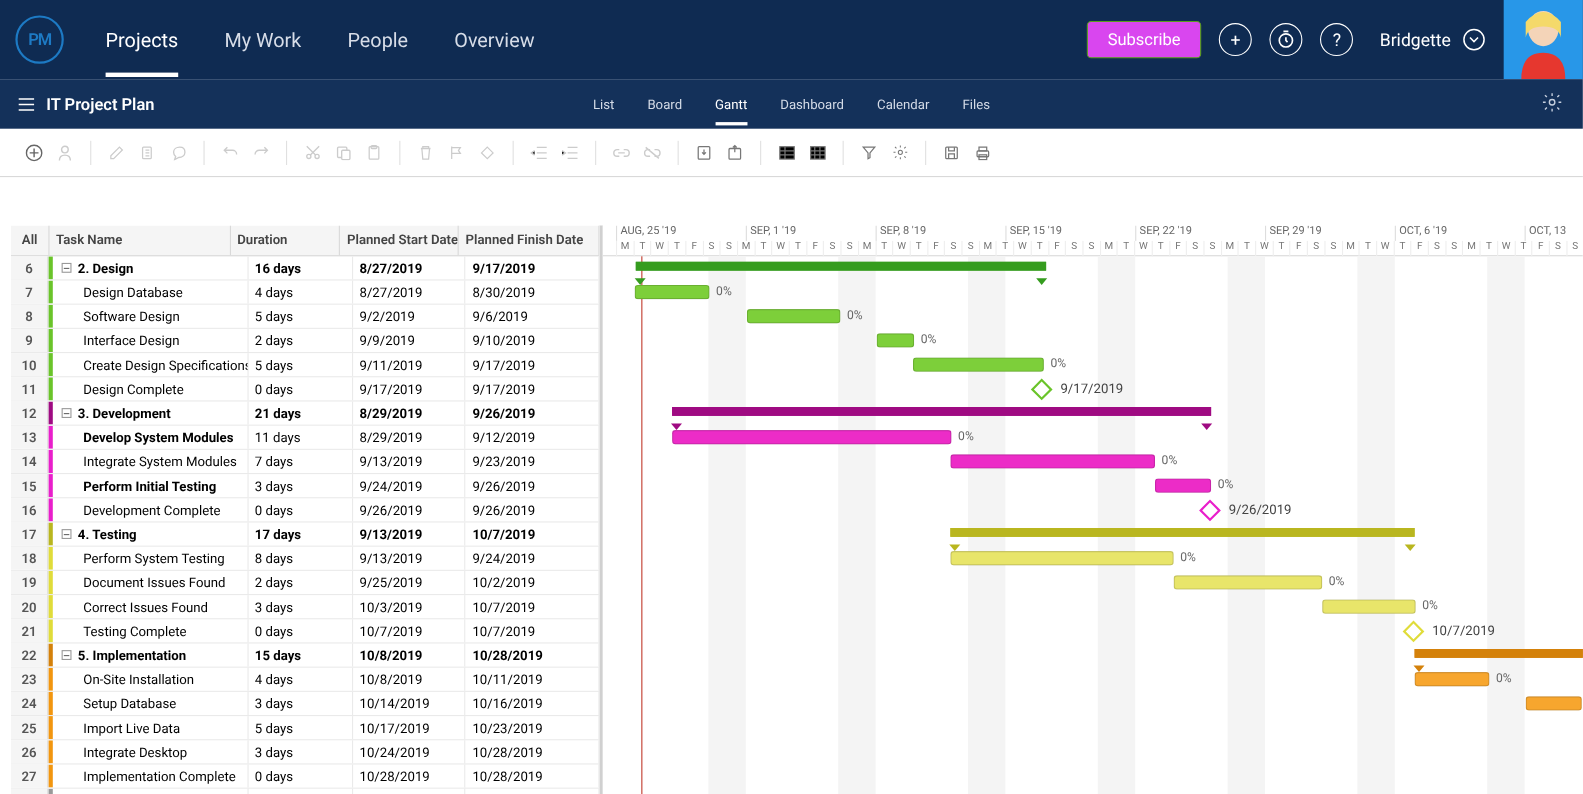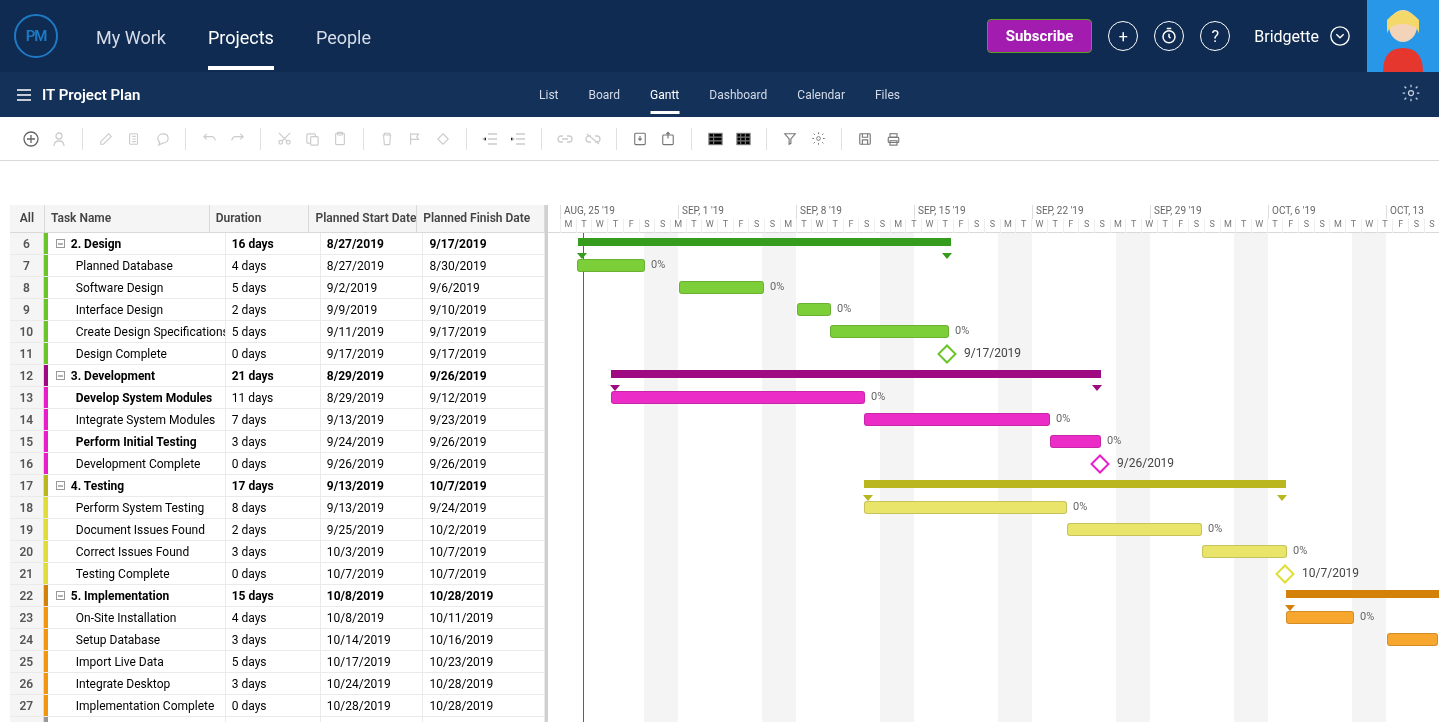--- a/index.html
+++ b/index.html
@@ -5,21 +5,21 @@
 * { margin:0; padding:0; box-sizing:border-box; font-family:-apple-system,BlinkMacSystemFont,"Segoe UI",Roboto,sans-serif; }
 html,body { width:1439px; height:722px; overflow:hidden; background:#fff; }
 .top-nav { height:72px; background:#0f2b52; display:flex; align-items:center; color:#fff; }
 .logo { width:72px; display:flex; align-items:center; justify-content:center; }
 .logo-circle { width:44px; height:44px; border:2px solid #1d7ac4; border-radius:50%; display:flex; align-items:center; justify-content:center; color:#1d7ac4; font-weight:600; font-size:15px; letter-spacing:-1px; }
 .nav-items { display:flex; gap:42px; margin-left:24px; }
 .nav-item { font-size:18px; color:#d7dde8; cursor:pointer; padding:24px 0 22px; position:relative; }
 .nav-item.active { color:#fff; }
 .nav-item.active::after { content:""; position:absolute; bottom:0; left:0; right:0; height:4px; background:#fff; }
 .nav-right { margin-left:auto; display:flex; align-items:center; gap:16px; padding-right:0; }
-.subscribe-btn { background:#a21caf; color:#fff; border:1px solid #599e1d; border-radius:4px; padding:7px 18px; font-size:15px; font-weight:700; cursor:pointer; }
+.subscribe-btn { background:#d946ef; color:#fff; border:1px solid #599e1d; border-radius:4px; padding:7px 18px; font-size:15px; font-weight:400; cursor:pointer; }
 .circ-btn { width:30px; height:30px; border:1.5px solid #fff; border-radius:50%; display:flex; align-items:center; justify-content:center; cursor:pointer; font-size:16px; }
 .user-area { display:flex; align-items:center; gap:10px; margin-left:8px; }
 .user-name { font-size:16px; }
 .avatar { width:72px; height:72px; background:#2897e8; display:flex; align-items:end; justify-content:center; overflow:hidden; }
 .sub-bar { height:45px; background:#14315a; display:flex; align-items:center; color:#c6d0df; position:relative; }
 .proj-title { display:flex; align-items:center; gap:10px; padding-left:16px; font-size:15px; font-weight:600; color:#fff; }
 .view-tabs { position:absolute; left:50%; transform:translateX(-50%); display:flex; gap:30px; }
 .view-tab { font-size:12px; cursor:pointer; padding:12px 0; position:relative; color:#d4dbe7; }
 .view-tab.active { color:#fff; }
 .view-tab.active::after { content:""; position:absolute; bottom:0; left:0; right:0; height:3px; background:#fff; }
@@ -71,23 +71,24 @@
 .side-handle span { width:3px; height:3px; background:#aaa; border-radius:50%; }
 </style>
 </head>
 <body>
 
 <div class="top-nav">
   <div class="logo">
       <div class="logo-circle">PM</div>
     </div>
   <div class="nav-items" id="nav-items">
+      <div class="nav-item active">Projects</div>
       <div class="nav-item">My Work</div>
-      <div class="nav-item active">Projects</div>
       <div class="nav-item">People</div>
+      <div class="nav-item">Overview</div>
     </div>
   <div class="nav-right">
     <button class="subscribe-btn">Subscribe</button>
     <div class="circ-btn">+</div>
     <div class="circ-btn">
         <svg width="18" height="18" viewBox="0 0 24 24" fill="none" stroke="#fff" stroke-width="2">
           <circle cx="12" cy="13" r="8"></circle>
           <path d="M12 9v4l2 2M9 2h6"></path>
         </svg>
       </div>
@@ -311,21 +312,21 @@
           </div>
           <div class="gc gc-dur">16 days</div>
           <div class="gc gc-start">8/27/2019</div>
           <div class="gc gc-finish">9/17/2019</div>
         </div>
         <div class="grow">
           <div class="gc gc-id">7</div>
           <div class="gc gc-name">
             <div class="color-strip" style="background: rgb(106, 196, 42);"></div>
             <div style="padding-left: 26px; display: flex; align-items: center;">
-              <span>Planned Database</span>
+              <span>Design Database</span>
             </div>
           </div>
           <div class="gc gc-dur">4 days</div>
           <div class="gc gc-start">8/27/2019</div>
           <div class="gc gc-finish">8/30/2019</div>
         </div>
         <div class="grow">
           <div class="gc gc-id">8</div>
           <div class="gc gc-name">
             <div class="color-strip" style="background: rgb(106, 196, 42);"></div>

